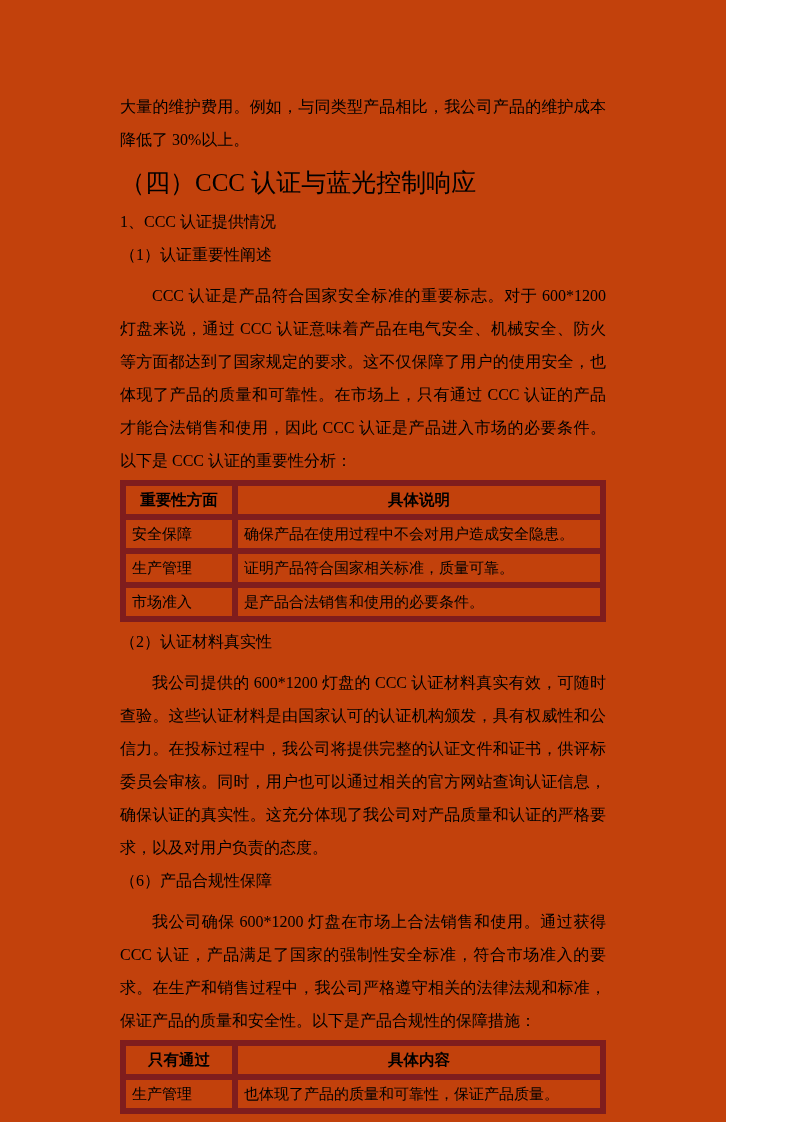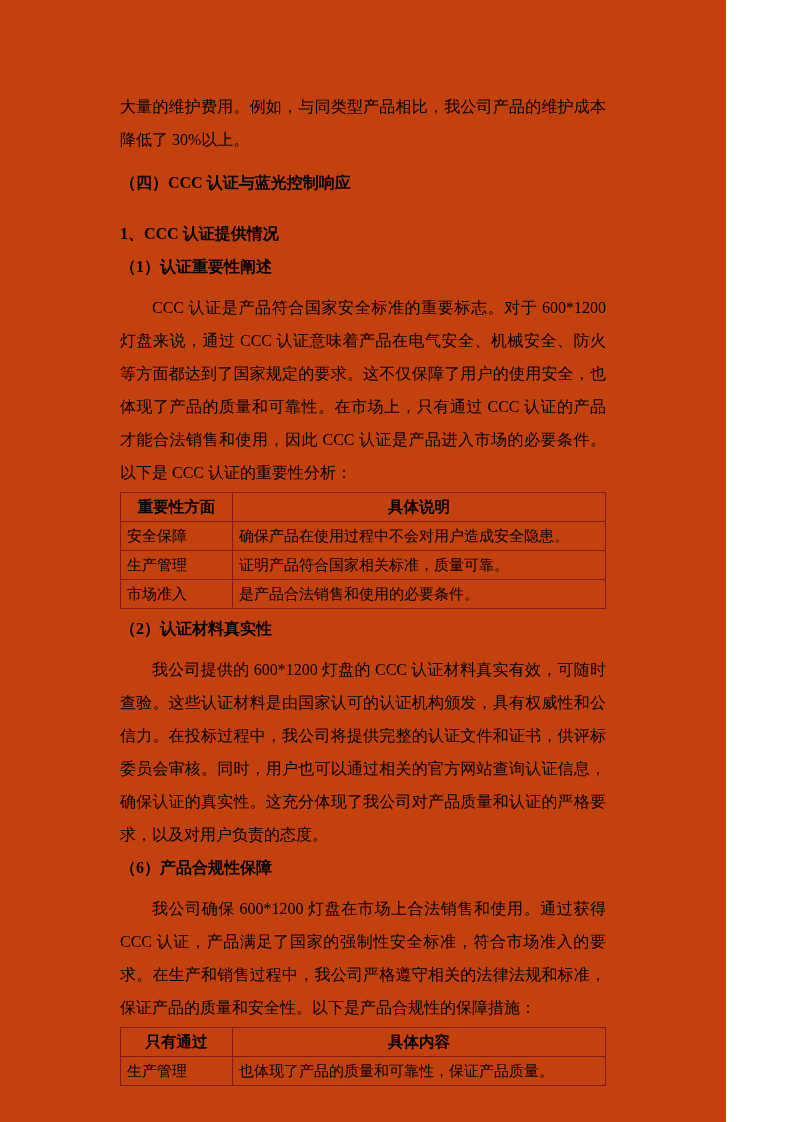--- a/index.html
+++ b/index.html
@@ -18,39 +18,39 @@
     background: #c2410c;
   }
   .body-para {
     font-size: 16px;
     line-height: 33px;
     text-align: justify;
     word-break: break-all;
   }
   .indent { text-indent: 2em; margin-top: 8px; }
   .section-heading {
-    font-size: 16px;
-    font-weight: bold;
+    font-size: 25px;
+    font-weight: normal;
     line-height: 33px;
-    margin: 10px 0 18px 0;
+    margin: 10px 0 6px 0;
   }
   .sub-heading {
     font-size: 16px;
-    font-weight: bold;
+    font-weight: normal;
     line-height: 33px;
   }
   .doc-table {
     border-collapse: collapse;
     width: 100%;
     table-layout: fixed;
     margin: 3px 0 3px 0;
     font-size: 15px;
   }
   .doc-table th, .doc-table td {
-    border: 1px solid #7f1d1d;
+    border: 6px solid #7f1d1d;
     vertical-align: middle;
     padding: 3px 6px;
     line-height: 22px;
     word-break: break-all;
   }
   .doc-table th { font-weight: bold; font-size: 15.5px; }
   .doc-table .col-label { width: 112px; }
 </style>
 </head>
 <body>

